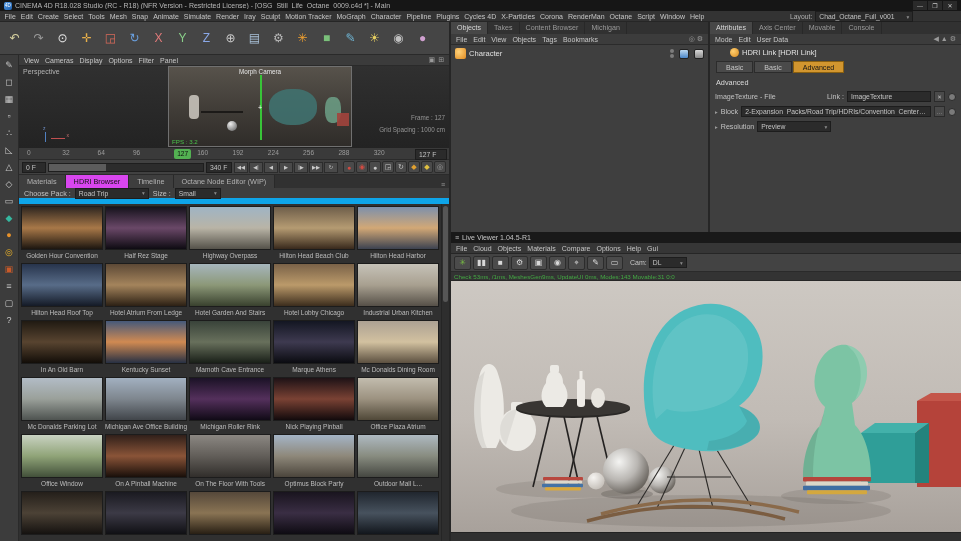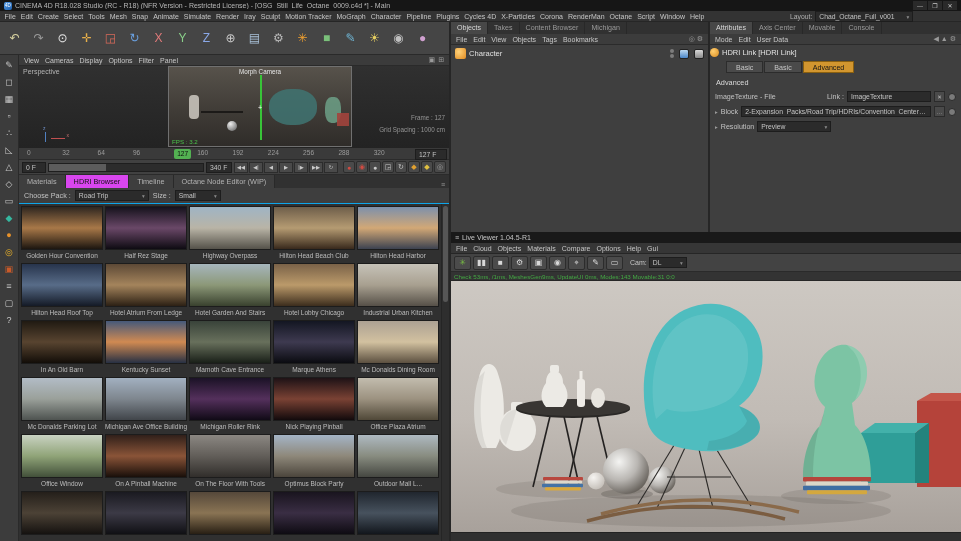--- a/index.html
+++ b/index.html
@@ -62,21 +62,21 @@
   #t-slider{flex:1;height:9px;background:#2c2c2c;border:1px solid #1e1e1e;position:relative}
   #t-slider .thumb{position:absolute;left:0;top:0;bottom:0;width:37%;background:#5c5c5c}
   .tbtn{width:14px;height:11px;background:#4a4a4a;border:1px solid #2c2c2c;color:#c8c8c8;font-size:5.2px;display:flex;align-items:center;justify-content:center}
   .rbtn{width:12px;height:12px;border-radius:2px;background:#4a4a4a;border:1px solid #2c2c2c;font-size:7px;display:flex;align-items:center;justify-content:center}
 
   
   #docktabs{left:19px;top:175px;width:430px;height:13px;background:#313131;display:flex;align-items:flex-end}
   .dtab{height:13px;line-height:13px;padding:0 8px;font-size:7.3px;color:#b2b2b2;background:#3e3e3e;border-right:1px solid #292929;white-space:nowrap}
   .dtab.active{background:#d946ef;color:#151515}
   #docktabs-right{margin-left:auto;color:#9a9a9a;font-size:7px;padding:0 4px}
-  #hdri-bar{left:19px;top:188px;width:430px;height:16px;background:#3e3e3e;display:flex;align-items:center;gap:4px;padding:0 5px;border-bottom:1px solid #0ea5e9}
+  #hdri-bar{left:19px;top:188px;width:430px;height:16px;background:#3e3e3e;display:flex;align-items:center;gap:4px;padding:0 5px;border-bottom:6px solid #0ea5e9}
   #hdri-bar .lbl{font-size:7.2px;color:#c2c2c2;white-space:nowrap}
   #pack-select{width:74px}#size-select{width:46px}
   #hdri-grid{left:19px;top:204px;width:422px;height:337px;background:#303030;display:grid;grid-template-columns:repeat(5,1fr);grid-auto-rows:55px;gap:2px;padding:2px;overflow:hidden}
   .thumb{display:flex;flex-direction:column}
   .thumb-img{height:44px;border:1px solid #1c1c1c}
   .thumb-label{height:11px;line-height:11px;font-size:6.5px;color:#bdbdbd;text-align:center;white-space:nowrap;overflow:hidden;text-overflow:ellipsis}
   #hdri-scroll{left:441px;top:204px;width:8px;height:337px;background:#2e2e2e;border-left:1px solid #252525}
   #hdri-scroll .sthumb{position:absolute;left:1px;right:1px;top:2px;height:96px;background:#565656;border-radius:3px}
 
   
@@ -91,24 +91,24 @@
   .pmenu{height:11px;background:#3c3c3c;display:flex;align-items:center;border-bottom:1px solid #2b2b2b;padding:0 2px;flex:0 0 auto}
   .pmenu .menu-item{font-size:7px}
   .pmenu-right{margin-left:auto;display:flex;gap:3px;color:#9a9a9a;font-size:7px;padding-right:3px}
   #obj-row{display:flex;align-items:center;gap:3px;padding:3px 4px;font-size:7.6px;color:#e0e0e0}
   #obj-icon{width:11px;height:11px;border-radius:2px;background:radial-gradient(circle at 35% 35%,#ffd27a,#e08a20)}
   #obj-dots{margin-left:auto;display:flex;flex-direction:column;gap:1px}
   .odot{width:4px;height:4px;border-radius:50%;background:#7c7c7c}
   .tag{width:10px;height:10px;border-radius:2px;border:1px solid #222;margin-left:2px}
   #tag-sky{background:linear-gradient(#bcd8f0,#4a86c8)}
   #tag-tex{background:linear-gradient(#d8d8d8,#8a8a8a)}
-  #attr-header{display:flex;gap:3px;padding:3px 0}
+  #attr-header{display:flex;gap:3px;padding:3px 20px}
   #attr-icon{width:9px;height:9px;border-radius:50%;background:radial-gradient(circle at 35% 35%,#ffcf70,#d88a1e)}
   #attr-title{font-size:7.5px;color:#e2e2e2}
-  #attr-subtabs{display:flex;gap:1px;padding:1px 16px}
+  #attr-subtabs{display:flex;gap:1px;padding:1px 6px}
   .subtab{padding:0 9px;height:12px;line-height:12px;background:#4a4a4a;border:1px solid #2c2c2c;font-size:7.1px;color:#c6c6c6}
   .subtab.active{background:#d2962f;color:#151515;border-color:#8a6010}
   #attr-section{font-size:7.3px;color:#dadada;padding:4px 6px 2px}
   .attr-row{display:flex;align-items:center;gap:3px;padding:2px 5px;font-size:7.1px;color:#c2c2c2}
   .attr-row .lbl{white-space:nowrap}
   .minibtn{width:11px;height:11px;background:#4a4a4a;border:1px solid #2b2b2b;display:flex;align-items:center;justify-content:center;font-size:5.5px;color:#c0c0c0;flex:0 0 auto}
   .circbtn{width:8px;height:8px;border-radius:50%;background:#7a7a7a;border:1px solid #2b2b2b;flex:0 0 auto}
   .tri{color:#9a9a9a;font-size:5.5px}
 
   

